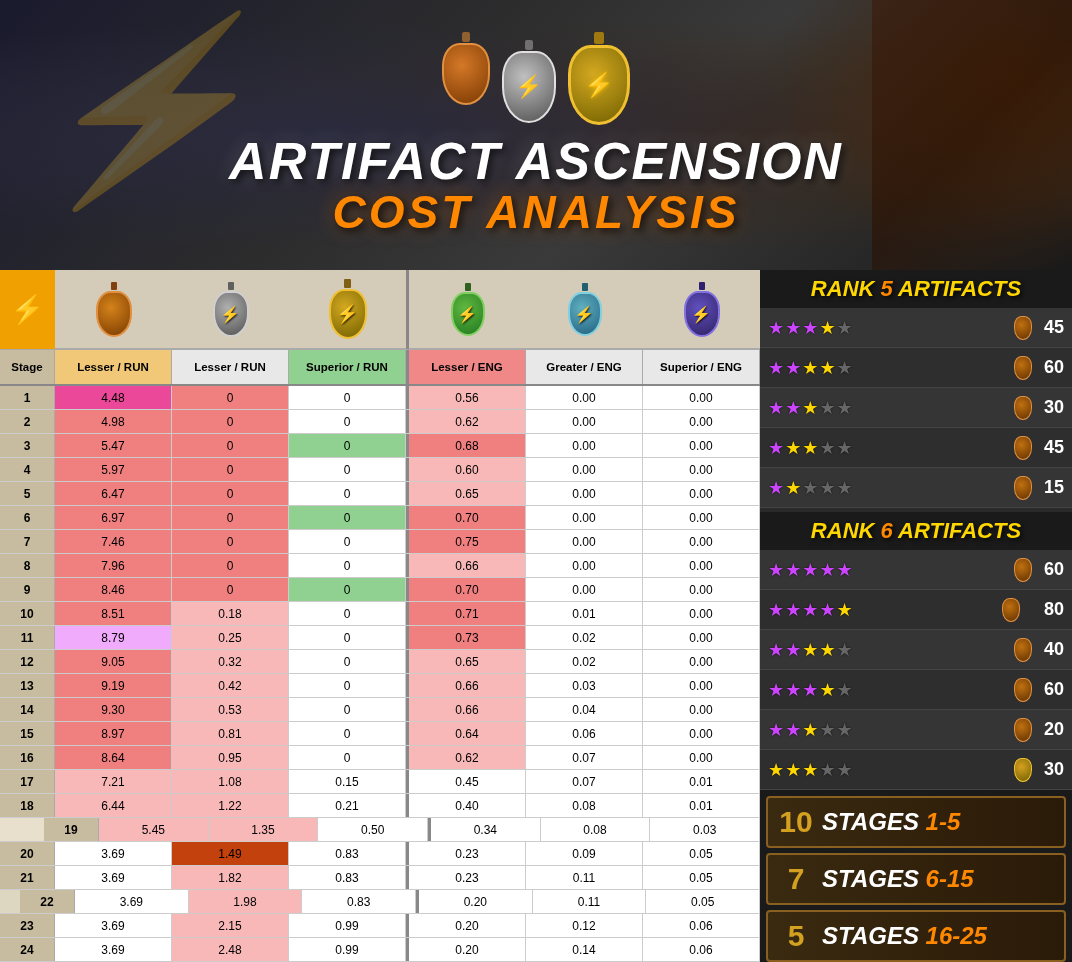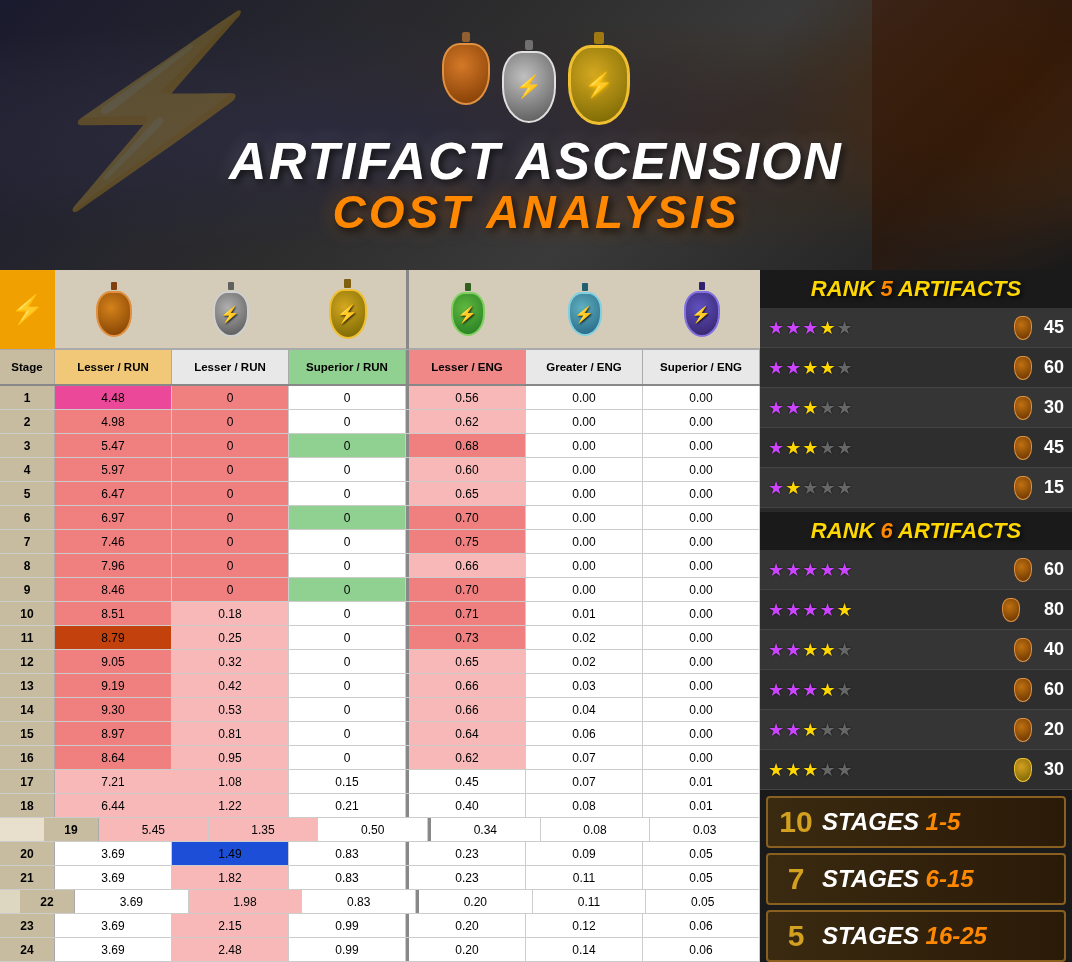--- a/index.html
+++ b/index.html
@@ -419,21 +419,21 @@
     <div class="dr-cell" style="background:#f08080">8.51</div>
     <div class="dr-cell" style="background:#f8b8b8">0.18</div>
     <div class="dr-cell" style="background:#ffffff">0</div>
     <div class="dr-divider"></div>
     <div class="dr-cell" style="background:#f08080">0.71</div>
     <div class="dr-cell" style="background:#ffffff">0.01</div>
     <div class="dr-cell" style="background:#ffffff">0.00</div>
   </div>
           <div class="data-row" style="background: rgb(232, 224, 204);">
     <div class="dr-stage">11</div>
-    <div class="dr-cell" style="background:#c2410c">8.79</div>
+    <div class="dr-cell" style="background:#f0abfc">8.79</div>
     <div class="dr-cell" style="background:#f8b8b8">0.25</div>
     <div class="dr-cell" style="background:#ffffff">0</div>
     <div class="dr-divider"></div>
     <div class="dr-cell" style="background:#f08080">0.73</div>
     <div class="dr-cell" style="background:#ffffff">0.02</div>
     <div class="dr-cell" style="background:#ffffff">0.00</div>
   </div>
           <div class="data-row" style="background: rgb(221, 214, 192);">
     <div class="dr-stage">12</div>
     <div class="dr-cell" style="background:#f08080">9.05</div>
@@ -510,21 +510,21 @@
     <div class="dr-cell" style="background:#f8b8b8">1.35</div>
     <div class="dr-cell" style="background:#ffffff">0.50</div>
     <div class="dr-divider"></div>
     <div class="dr-cell" style="background:#ffffff">0.34</div>
     <div class="dr-cell" style="background:#ffffff">0.08</div>
     <div class="dr-cell" style="background:#ffffff">0.03</div>
   </div>
           <div class="data-row" style="background: rgb(221, 214, 192);">
     <div class="dr-stage">20</div>
     <div class="dr-cell" style="background:#ffffff">3.69</div>
-    <div class="dr-cell" style="background:#1d4ed8">1.49</div>
+    <div class="dr-cell" style="background:#c2410c">1.49</div>
     <div class="dr-cell" style="background:#ffffff">0.83</div>
     <div class="dr-divider"></div>
     <div class="dr-cell" style="background:#ffffff">0.23</div>
     <div class="dr-cell" style="background:#ffffff">0.09</div>
     <div class="dr-cell" style="background:#ffffff">0.05</div>
   </div>
           <div class="data-row" style="background: rgb(232, 224, 204);">
     <div class="dr-stage">21</div>
     <div class="dr-cell" style="background:#ffffff">3.69</div>
     <div class="dr-cell" style="background:#f8b8b8">1.82</div>

